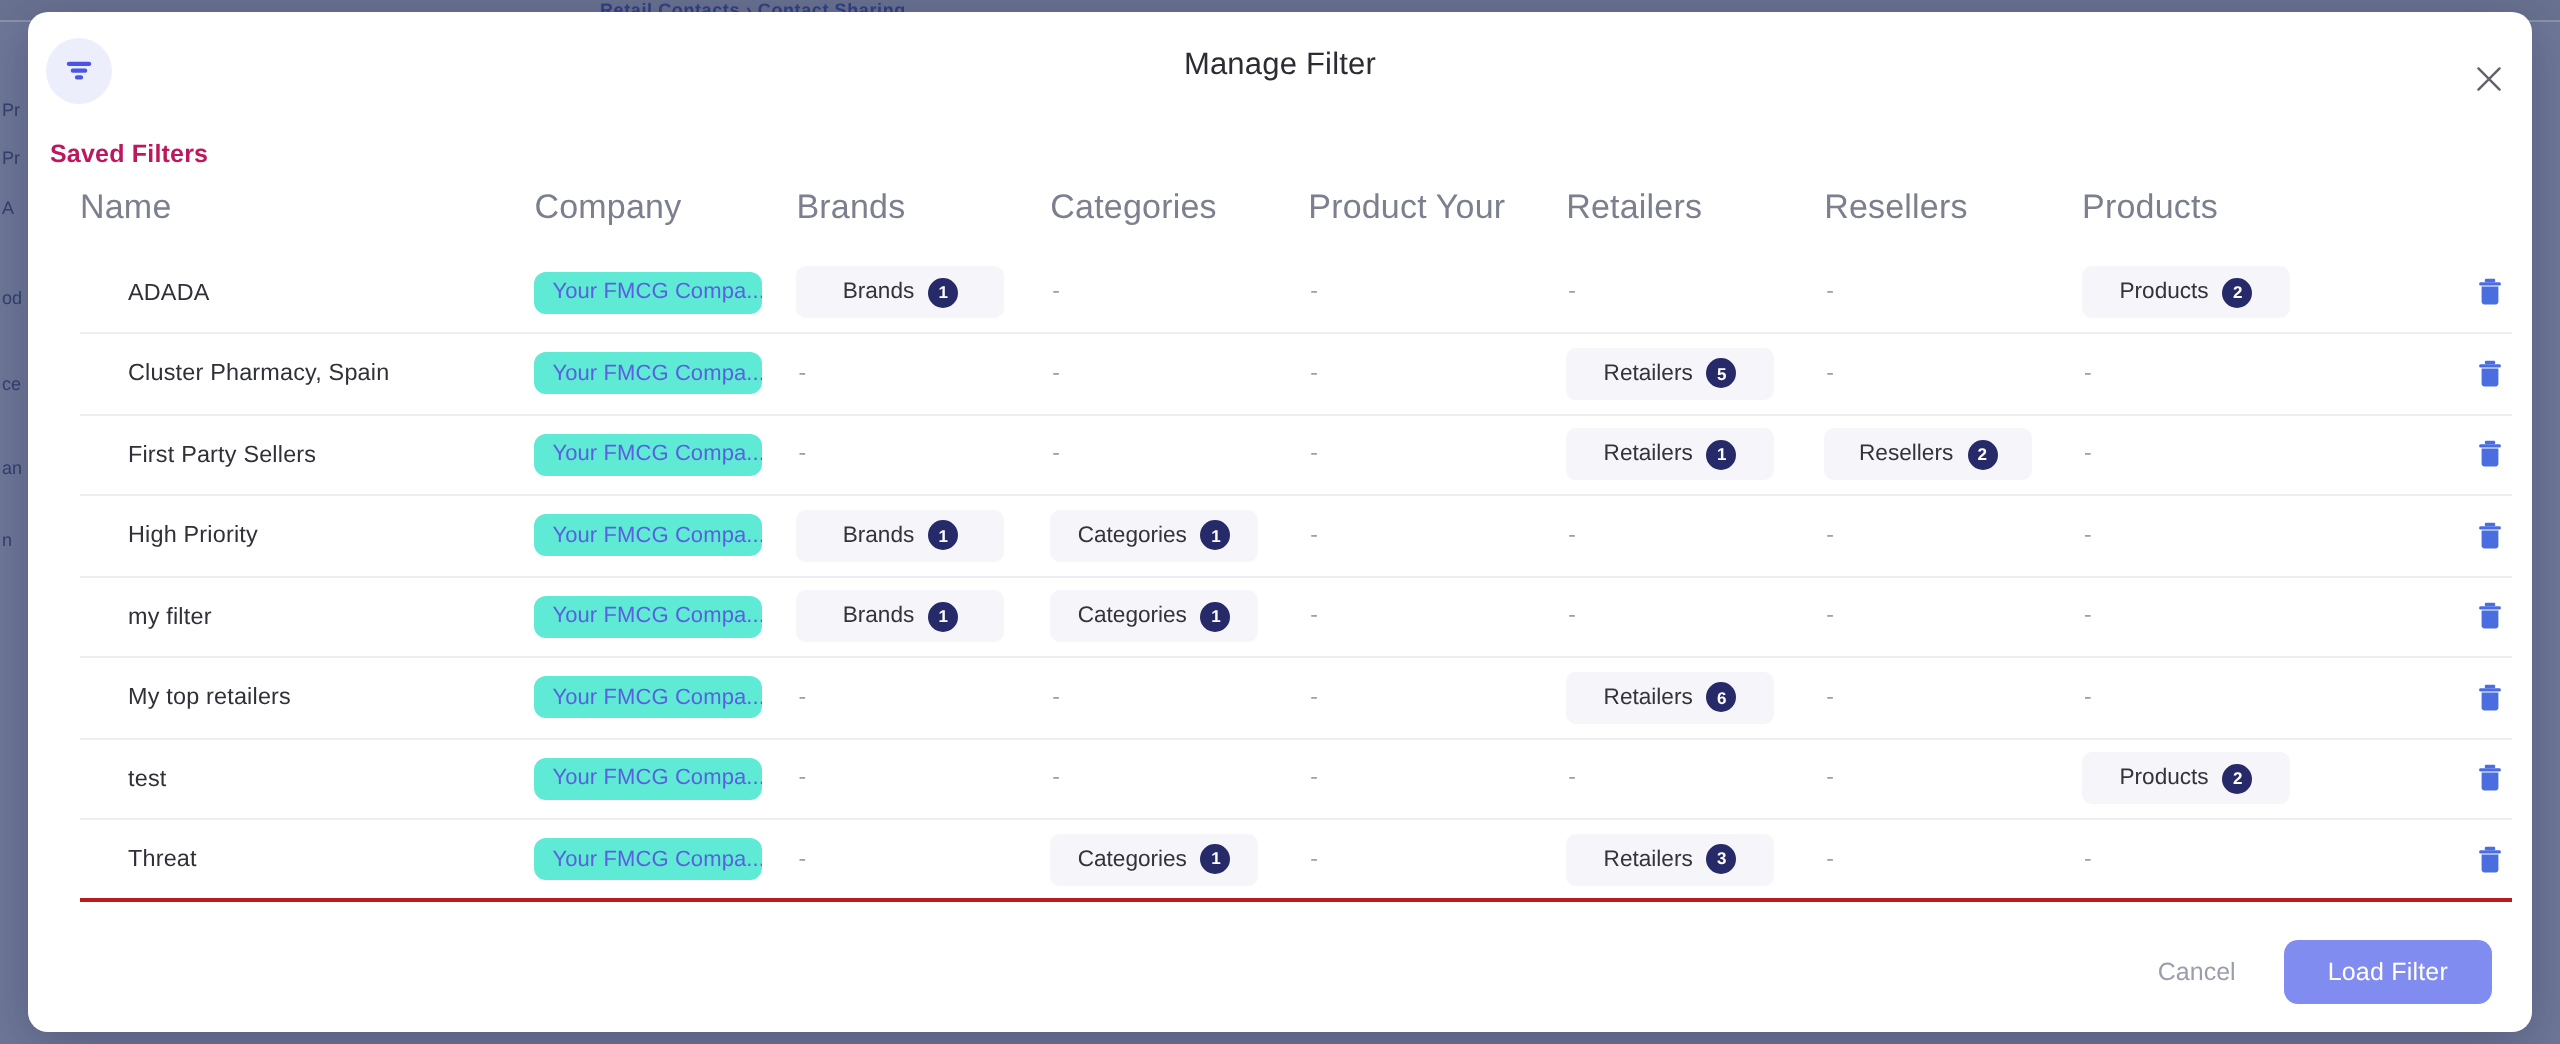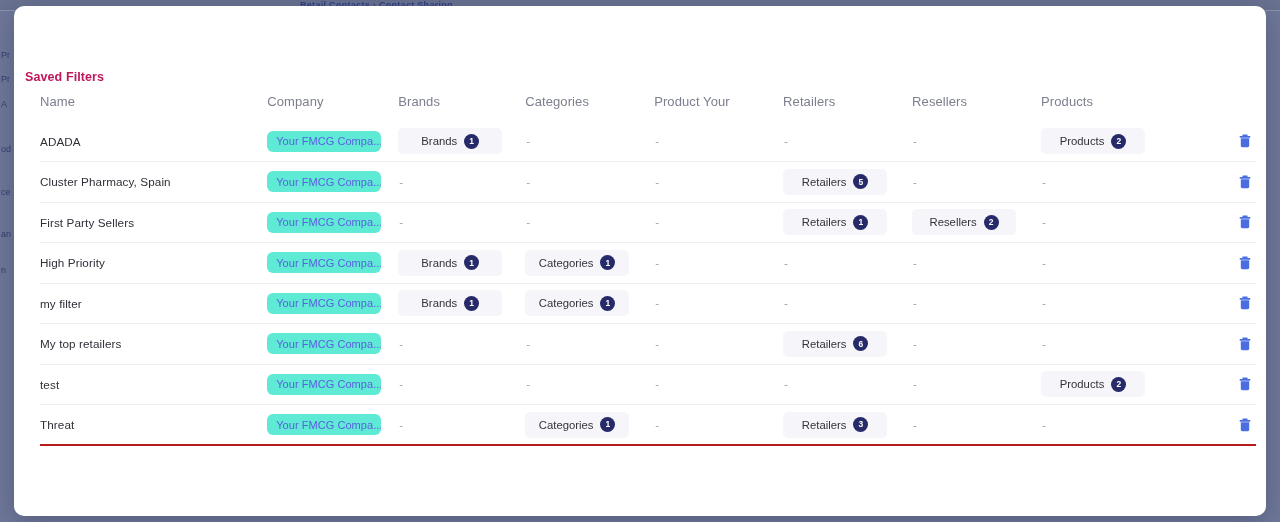--- a/index.html
+++ b/index.html
@@ -86,21 +86,21 @@
     height: 358px;
     padding: 0 10px 0 26px;
   }
   table.filters {
     width: 100%;
     border-collapse: collapse;
     table-layout: fixed;
   }
   table.filters th {
     text-align: left;
-    font-size: 13px;
+    font-size: 17px;
     font-weight: 400;
     color: #7c7f8d;
     padding: 0 0 12px 0;
     letter-spacing: .1px;
     white-space: nowrap;
   }
   table.filters td {
     border-top: 1px solid #eceef2;
     height: 40.5px;
     vertical-align: middle;
@@ -114,21 +114,21 @@
   .col-name    { width: 222px; }
   .col-company { width: 128px; }
   .col-brands  { width: 124px; }
   .col-cats    { width: 126px; }
   .col-plines  { width: 126px; }
   .col-retail  { width: 126px; }
   .col-resell  { width: 126px; }
   .col-prods   { width: 150px; }
   .col-del     { width: 60px; }
 
-  .name-cell { font-size: 11.7px; color: #2f3038; letter-spacing: .1px; }
+  .name-cell { font-size: 11.7px; color: #2f3038; letter-spacing: .1px; margin-left: 24px; }
   .dash { color: #9aa0ad; font-size: 11.5px; padding-left: 1px; }
 
   .chip-company {
     display: inline-flex; align-items: center;
     max-width: 114px;
     height: 21px;
     padding: 0 9px;
     border-radius: 6px;
     background: #5eead4;
     color: #5a5fe0;
@@ -206,20 +206,35 @@
     <span style="top:60px">A</span>
     <span style="top:105px">od</span>
     <span style="top:148px">ce</span>
     <span style="top:190px">an</span>
     <span style="top:226px">n</span>
   </div>
 </div>
 
 <div class="modal">
 
+  <div class="modal-header">
+    <div class="filter-badge">
+      <svg width="15" height="15" viewBox="0 0 16 16" aria-hidden="true">
+        <rect x="1.5" y="3" width="13" height="2.3" rx="1.1" fill="#4a55e8"></rect>
+        <rect x="3.6" y="6.6" width="8.8" height="2.3" rx="1.1" fill="#4a55e8"></rect>
+        <rect x="5.8" y="10.2" width="4.4" height="2.3" rx="1.1" fill="#4a55e8"></rect>
+      </svg>
+    </div>
+    <div class="modal-title">Manage Filter</div>
+    <div class="close-btn">
+      <svg width="13" height="13" viewBox="0 0 14 14" aria-hidden="true">
+        <path d="M1.3 1.3 L12.7 12.7 M12.7 1.3 L1.3 12.7" stroke="#60636e" stroke-width="1.3" stroke-linecap="round"></path>
+      </svg>
+    </div>
+  </div>
 
   <div class="section-title">Saved Filters</div>
 
   <div class="table-wrap">
     <table class="filters">
       <colgroup>
         <col class="col-name">
           <col class="col-company">
           <col class="col-brands">
         <col class="col-cats">
@@ -415,14 +430,18 @@
                   <rect x="3.4" y="0.4" width="5.2" height="1.7" rx="0.6" fill="#4a6ee0"></rect>
                   <rect x="0.6" y="2.1" width="10.8" height="1.7" rx="0.7" fill="#4a6ee0"></rect>
                   <path d="M1.8 4.2 h8.4 v7.6 a1.4 1.4 0 0 1 -1.4 1.4 h-5.6 a1.4 1.4 0 0 1 -1.4 -1.4 z" fill="#4a6ee0"></path>
                 </svg>
               </span></td>
           </tr>
         </tbody>
     </table>
   </div>
 
+  <div class="modal-footer">
+    <button class="btn-cancel">Cancel</button>
+    <button class="btn-load">Load Filter</button>
+  </div>
 
 </div>
 
 </body></html>

